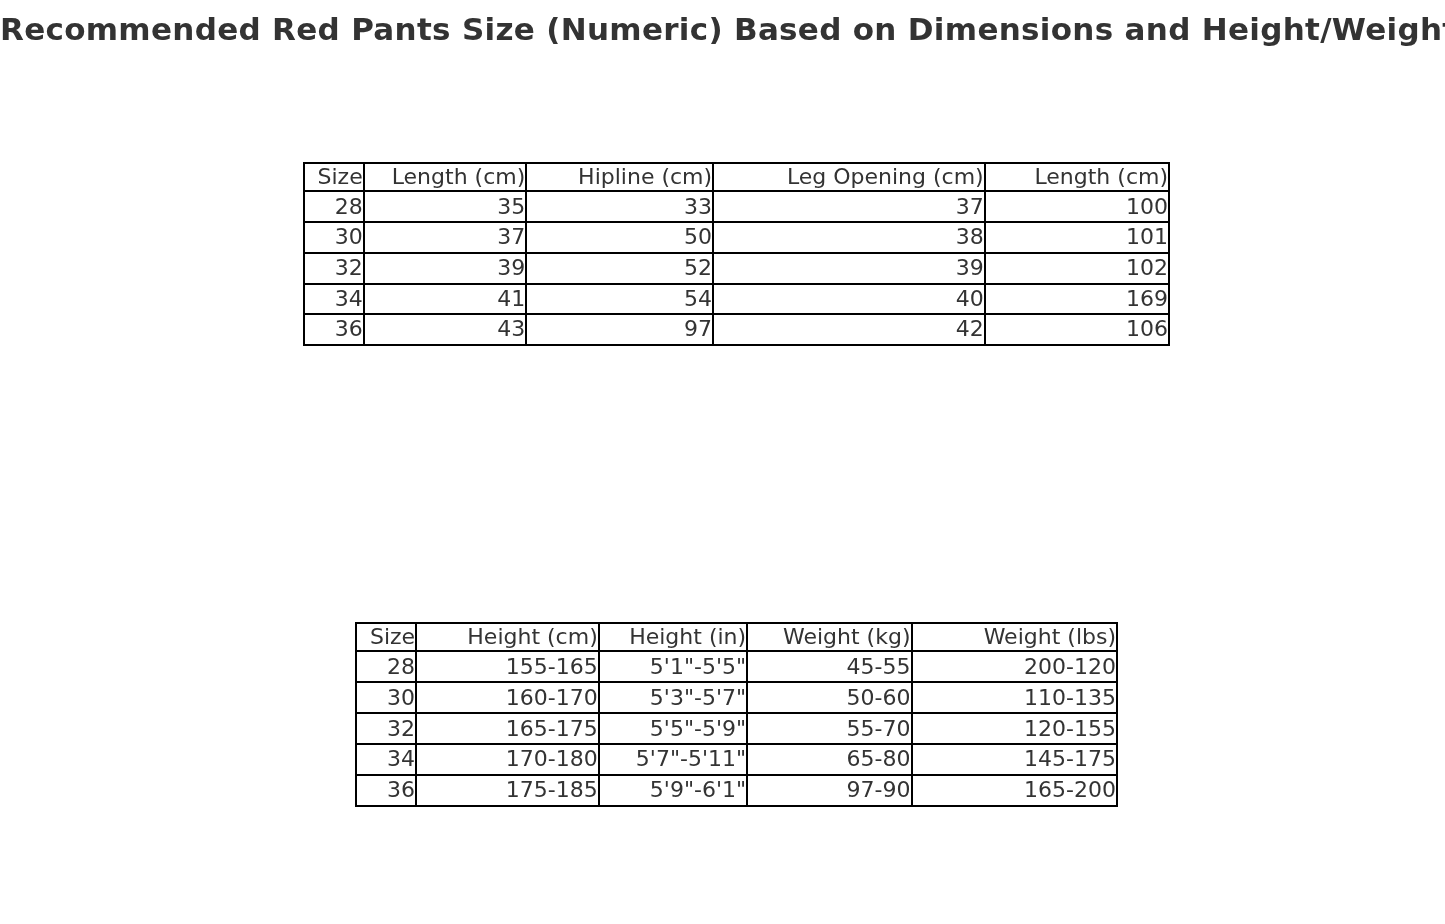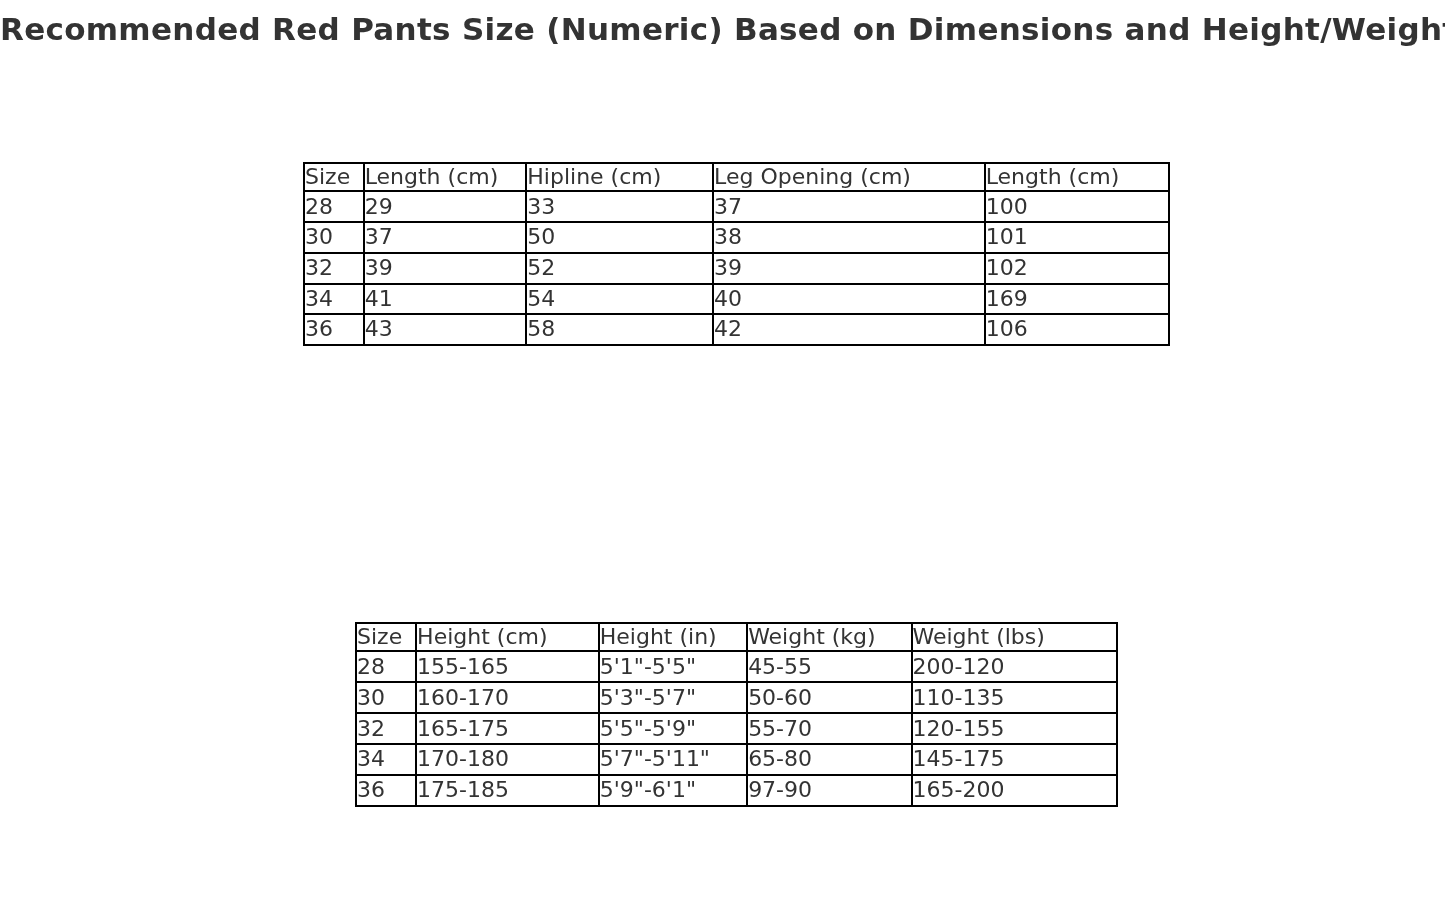--- a/index.html
+++ b/index.html
@@ -30,21 +30,21 @@
   }
   table.data-table {
     position: absolute;
     border-collapse: collapse;
     table-layout: fixed;
     background: #ffffff;
   }
   table.data-table th,
   table.data-table td {
     border: 2px solid #000000;
-    text-align: left;
+    text-align: right;
     vertical-align: middle;
     font-size: 22px;
     font-weight: normal;
     color: #333333;
     padding: 0;
     line-height: 1.2;
     white-space: nowrap;
     overflow: hidden;
   }
   #dimensions-table {
@@ -78,21 +78,21 @@
         <th>Size</th>
         <th>Length (cm)</th>
         <th>Hipline (cm)</th>
         <th>Leg Opening (cm)</th>
         <th>Length (cm)</th>
       </tr>
     </thead>
     <tbody>
       <tr>
         <td>28</td>
-        <td>29</td>
+        <td>35</td>
         <td>33</td>
         <td>37</td>
         <td>100</td>
       </tr>
       <tr>
         <td>30</td>
         <td>37</td>
         <td>50</td>
         <td>38</td>
         <td>101</td>
@@ -107,21 +107,21 @@
       <tr>
         <td>34</td>
         <td>41</td>
         <td>54</td>
         <td>40</td>
         <td>169</td>
       </tr>
       <tr>
         <td>36</td>
         <td>43</td>
-        <td>58</td>
+        <td>97</td>
         <td>42</td>
         <td>106</td>
       </tr>
     </tbody>
   </table>
 
 <table id="height-weight-table" class="data-table">
   <colgroup>
     <col style="width:7.9%">
     <col style="width:24.0%">

